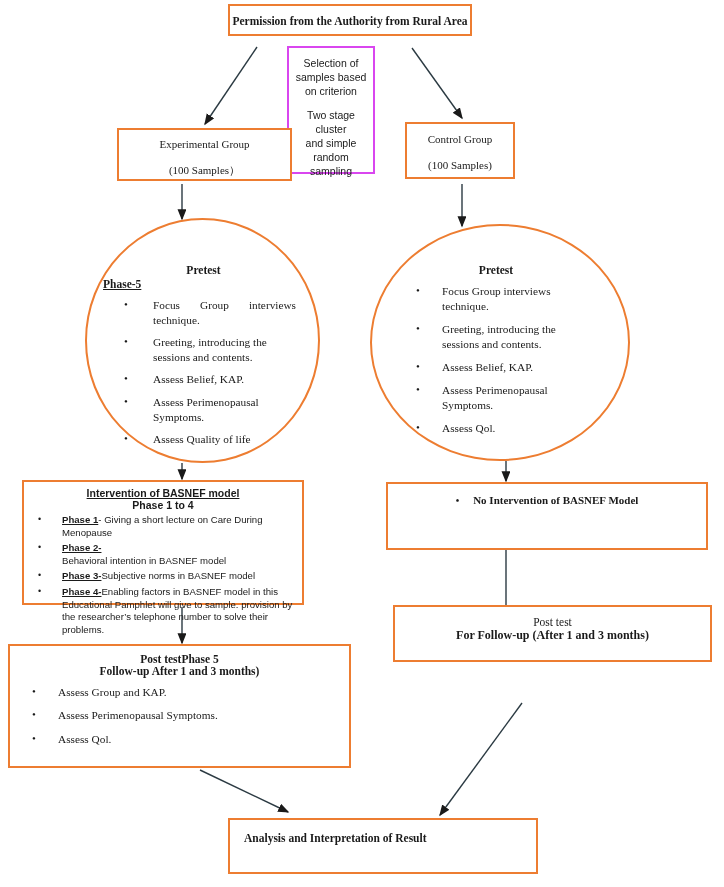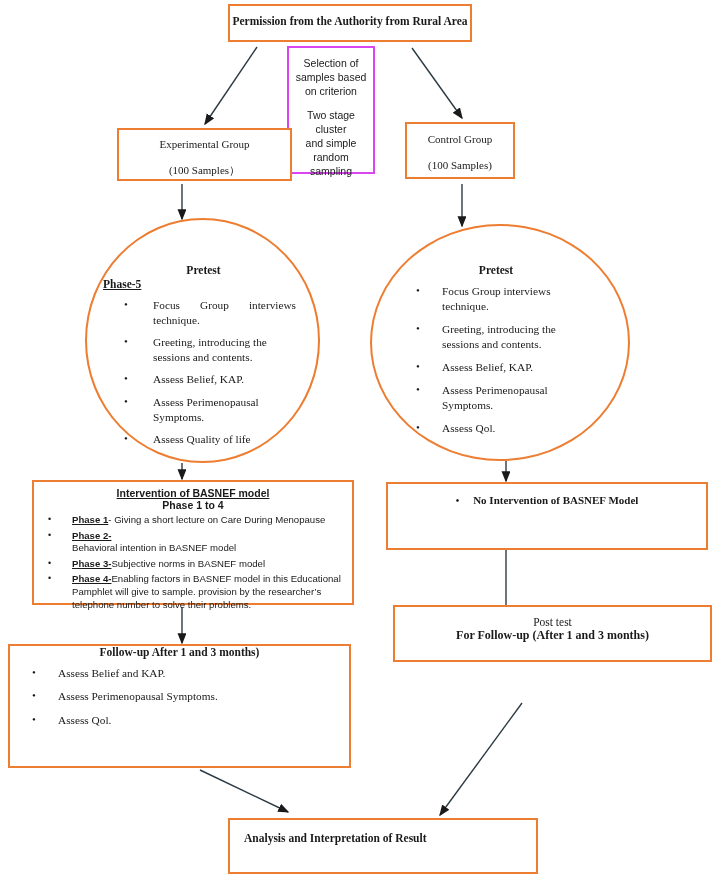--- a/index.html
+++ b/index.html
@@ -8,21 +8,21 @@
     font-family:"Liberation Serif", serif;color:#1a1a1a;overflow:hidden;
   }
   .node{position:absolute;box-sizing:border-box;background:#ffffff;}
   .rect{border:2px solid #ED7D31;}
   .rect-black{border:2px solid #d946ef;}
   .ell{border:2px solid #ED7D31;border-radius:50%;}
   .ctr{text-align:center;}
   .sans{font-family:"Liberation Sans", sans-serif;}
 
   
-  #n-permission{left:228px;top:4px;width:244px;height:38px;}
+  #n-permission{left:228px;top:4px;width:244px;height:32px;}
   #n-permission .t{font-size:11.5px;font-weight:bold;margin-top:9px;}
 
   
   #n-criterion{left:287px;top:46px;width:88px;height:128px;}
   #n-criterion .t{font-size:10.5px;line-height:14px;padding:8px 4px 0 4px;}
   #n-criterion .gap{height:10px;}
 
   
   #n-exp{left:117px;top:128px;width:175px;height:53px;}
   #n-exp .l1{font-size:11px;margin-top:8px;}
@@ -40,21 +40,21 @@
   .ell .title{font-size:11.5px;font-weight:bold;text-align:center;margin-bottom:2px;}
   .ell .phase0{font-size:11.5px;font-weight:bold;text-decoration:underline;margin-bottom:1px;}
   ul.bl{list-style:none;margin:0;padding:0;}
   ul.bl li{position:relative;padding-left:42px;font-size:11.3px;line-height:14.6px;margin:8px;}
   ul.bl li:before{content:"\2022";position:absolute;left:13px;top:-1px;font-size:11px;}
   ul.bl li.just{text-align:justify;}
   #n-pretest-right ul.bl li{padding-left:40px;line-height:15px;}
   #n-pretest-right ul.bl li:before{left:14px;}
 
   
-  #n-intervention{left:32px;top:480px;width:322px;height:125px;}
+  #n-intervention{left:22px;top:480px;width:282px;height:125px;}
   #n-intervention .hd{font-size:10.5px;font-weight:bold;text-decoration:underline;text-align:center;margin-top:5px;font-family:"Liberation Sans", sans-serif;}
   #n-intervention .hd2{font-size:10.5px;font-weight:bold;text-align:center;margin-bottom:2px;font-family:"Liberation Sans", sans-serif;}
   ul.pl{list-style:none;margin:0;padding:0;font-family:"Liberation Sans", sans-serif;}
   ul.pl li{position:relative;padding-left:38px;font-size:9.6px;line-height:12.6px;margin-top:3px;}
   ul.pl li:before{content:"\2022";position:absolute;left:14px;top:-1px;font-size:9px;}
   ul.pl li .ph{font-weight:bold;text-decoration:underline;}
 
   
   #n-nointerv{left:386px;top:482px;width:322px;height:68px;}
   #n-nointerv .row{font-size:11px;font-weight:bold;margin-top:10px;text-align:center;}
@@ -163,23 +163,24 @@
     <li><span class="ph">Phase 3-</span><span>Subjective norms in BASNEF model</span></li>
     <li><span class="ph">Phase 4-</span><span>Enabling factors in BASNEF model in this Educational Pamphlet will give to sample. provision by the researcher’s telephone number to solve their problems.</span></li>
   </ul>
 </div>
 
 <div class="node rect" id="n-nointerv">
   <div class="row">No Intervention of BASNEF Model</div>
 </div>
 
 <div class="node rect" id="n-post-left">
+  <div class="h1">Post testPhase 5</div>
   <div class="h2">Follow-up After 1 and 3 months)</div>
   <ul class="bl">
-    <li>Assess Belief and KAP.</li>
+    <li>Assess Group and KAP.</li>
     <li>Assess Perimenopausal Symptoms.</li>
     <li>Assess Qol.</li>
   </ul>
 </div>
 
 <div class="node rect" id="n-post-right">
   <div class="h1">Post test</div>
   <div class="h2">For Follow-up (After 1 and 3 months)</div>
 </div>
 

